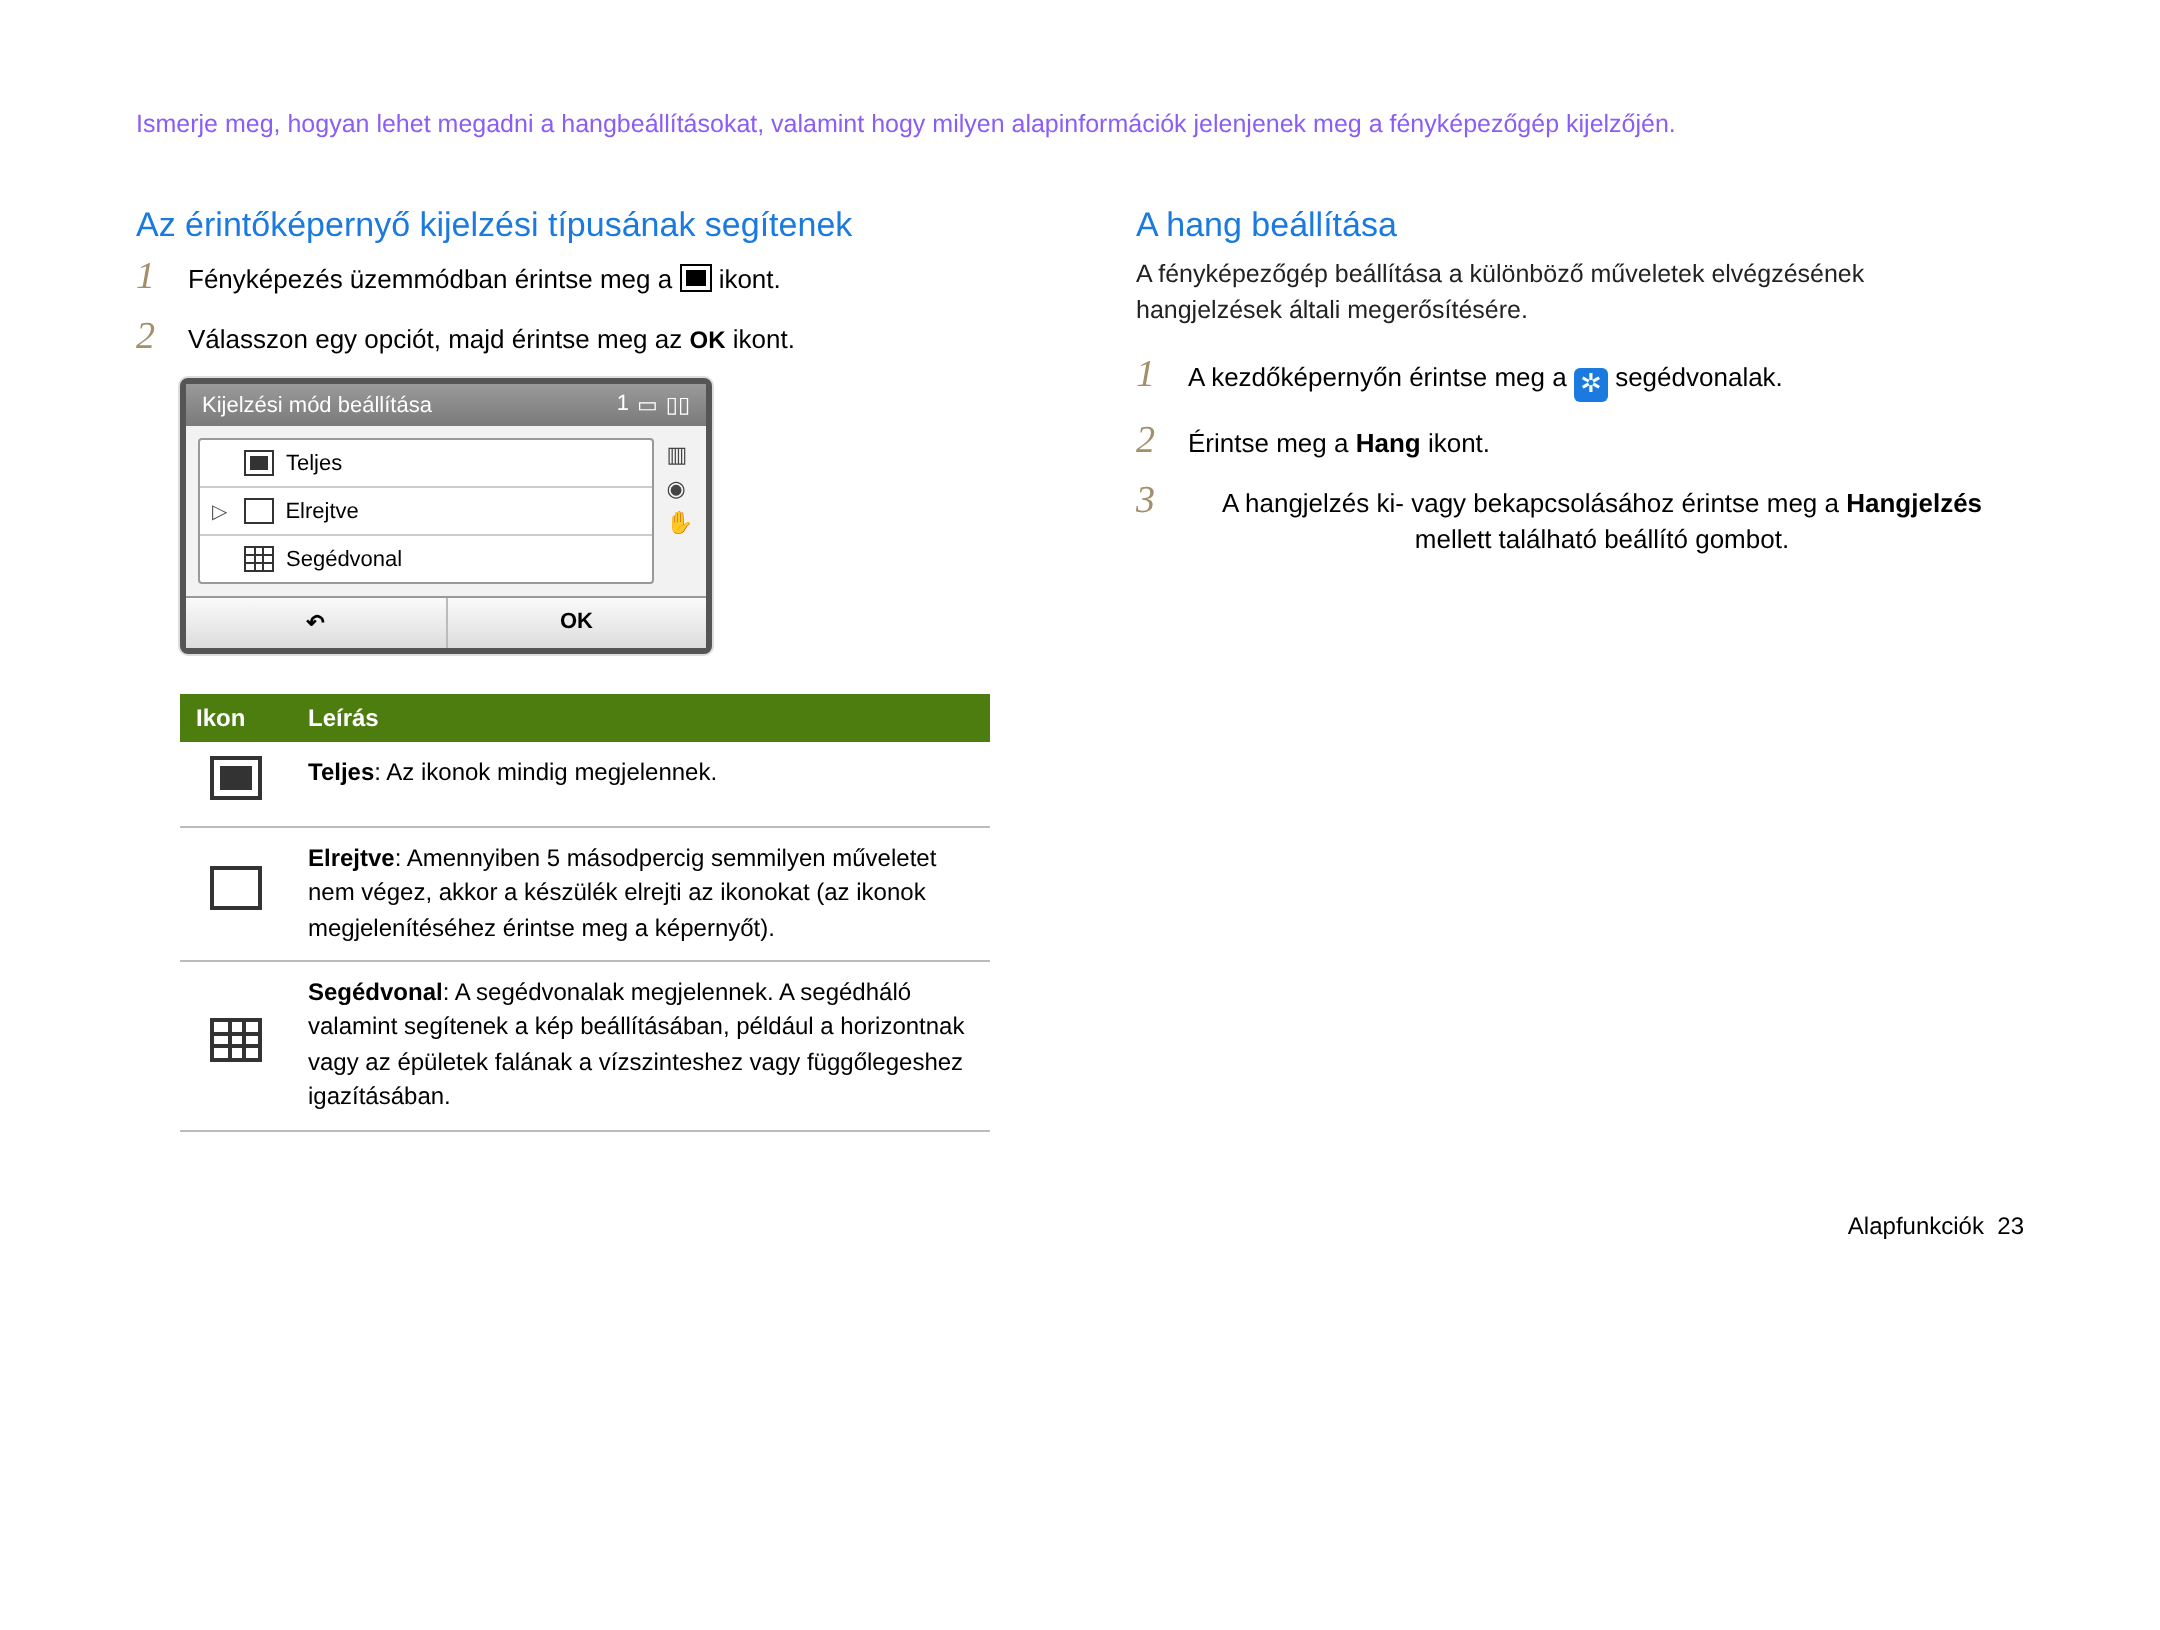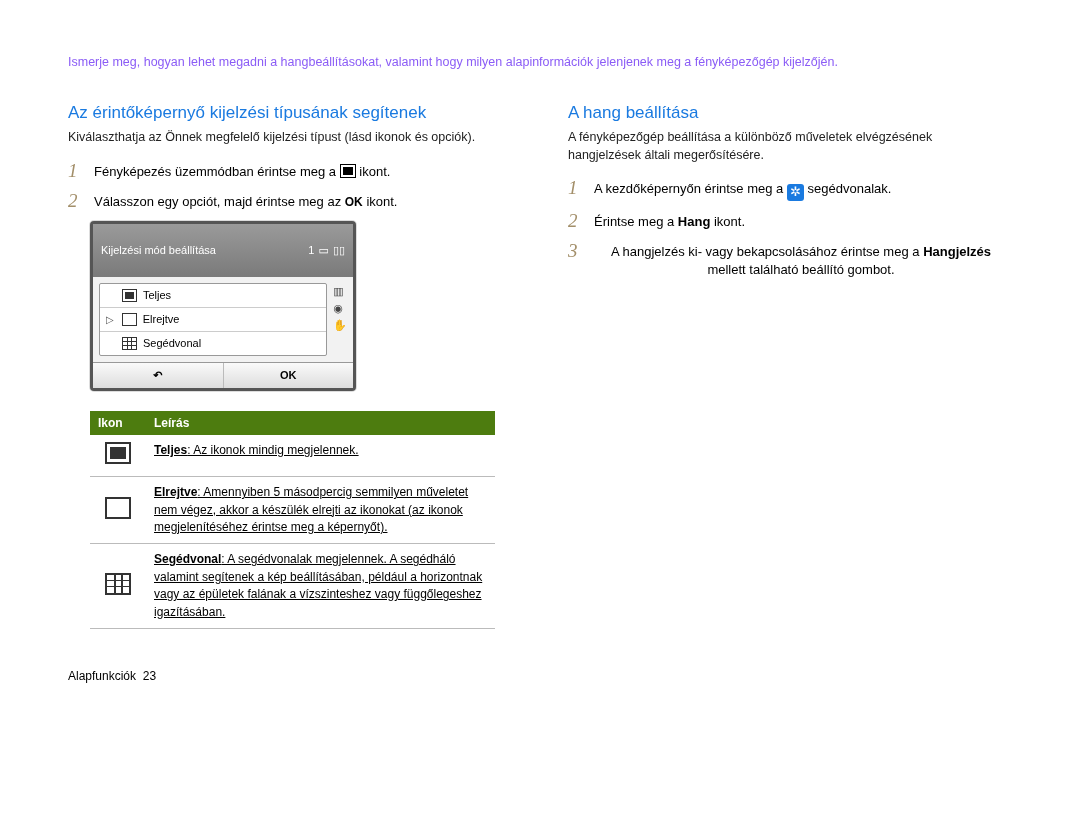--- a/index.html
+++ b/index.html
@@ -108,21 +108,21 @@
     margin: 10px 0 20px 22px;
     box-shadow: 0 0 0 1px #ddd;
   }
   .cam-header {
     display: flex;
     justify-content: space-between;
     align-items: center;
     background: linear-gradient(#9a9a9a,#7a7a7a);
     color: #fff;
     font-size: 11px;
-    padding: 20px 8px;
+    padding: 4px 8px;
   }
   .cam-header-right {
     display: flex;
     gap: 4px;
     font-size: 11px;
   }
   .cam-body {
     display: flex;
     padding: 6px;
     gap: 6px;
@@ -205,21 +205,20 @@
     font-weight: bold;
     text-align: left;
     padding: 5px 8px;
     font-size: 12px;
   }
   .desc-table td {
     border-bottom: 1px solid #bbb;
     padding: 7px 8px;
     vertical-align: top;
     line-height: 1.45;
-    text-decoration: underline;
   }
   .desc-table td.icon-cell {
     text-align: center;
     width: 40px;
     vertical-align: middle;
   }
   .big-icon {
     width: 22px;
     height: 18px;
     border: 2px solid #333;
@@ -230,36 +229,35 @@
   .big-icon.full::after {
     content:""; position:absolute; inset:3px; background:#333;
   }
   .big-icon.grid::before, .big-icon.grid::after {
     content:""; position:absolute; background:#333;
   }
   .big-icon.grid::before { left:7px; top:0; bottom:0; width:1.5px; box-shadow: 7px 0 #333; }
   .big-icon.grid::after { top:5px; left:0; right:0; height:1.5px; box-shadow: 0 6px #333; }
 
   .footer {
-    text-align: left;
+    text-align: right;
     font-size: 12px;
     margin-top: 40px;
   }
 </style>
 </head>
 <body>
 
 <div class="page">
   <div class="subtitle">Ismerje meg, hogyan lehet megadni a hangbeállításokat, valamint hogy milyen alapinformációk jelenjenek meg a fényképezőgép kijelzőjén.</div>
 
   <div class="columns">
 
     <div class="col">
       <div class="section-heading">Az érintőképernyő kijelzési típusának segítenek</div>
-      <div class="para">Kiválaszthatja az Önnek megfelelő kijelzési típust (lásd ikonok és opciók).</div>
 
       <ul class="steps">
         <li>
           <span class="step-num">1</span>
           <span class="step-text">
             <span>Fényképezés üzemmódban érintse meg a </span>
             <span class="inline-box"></span>
             <span> ikont.</span>
           </span>
         </li>

